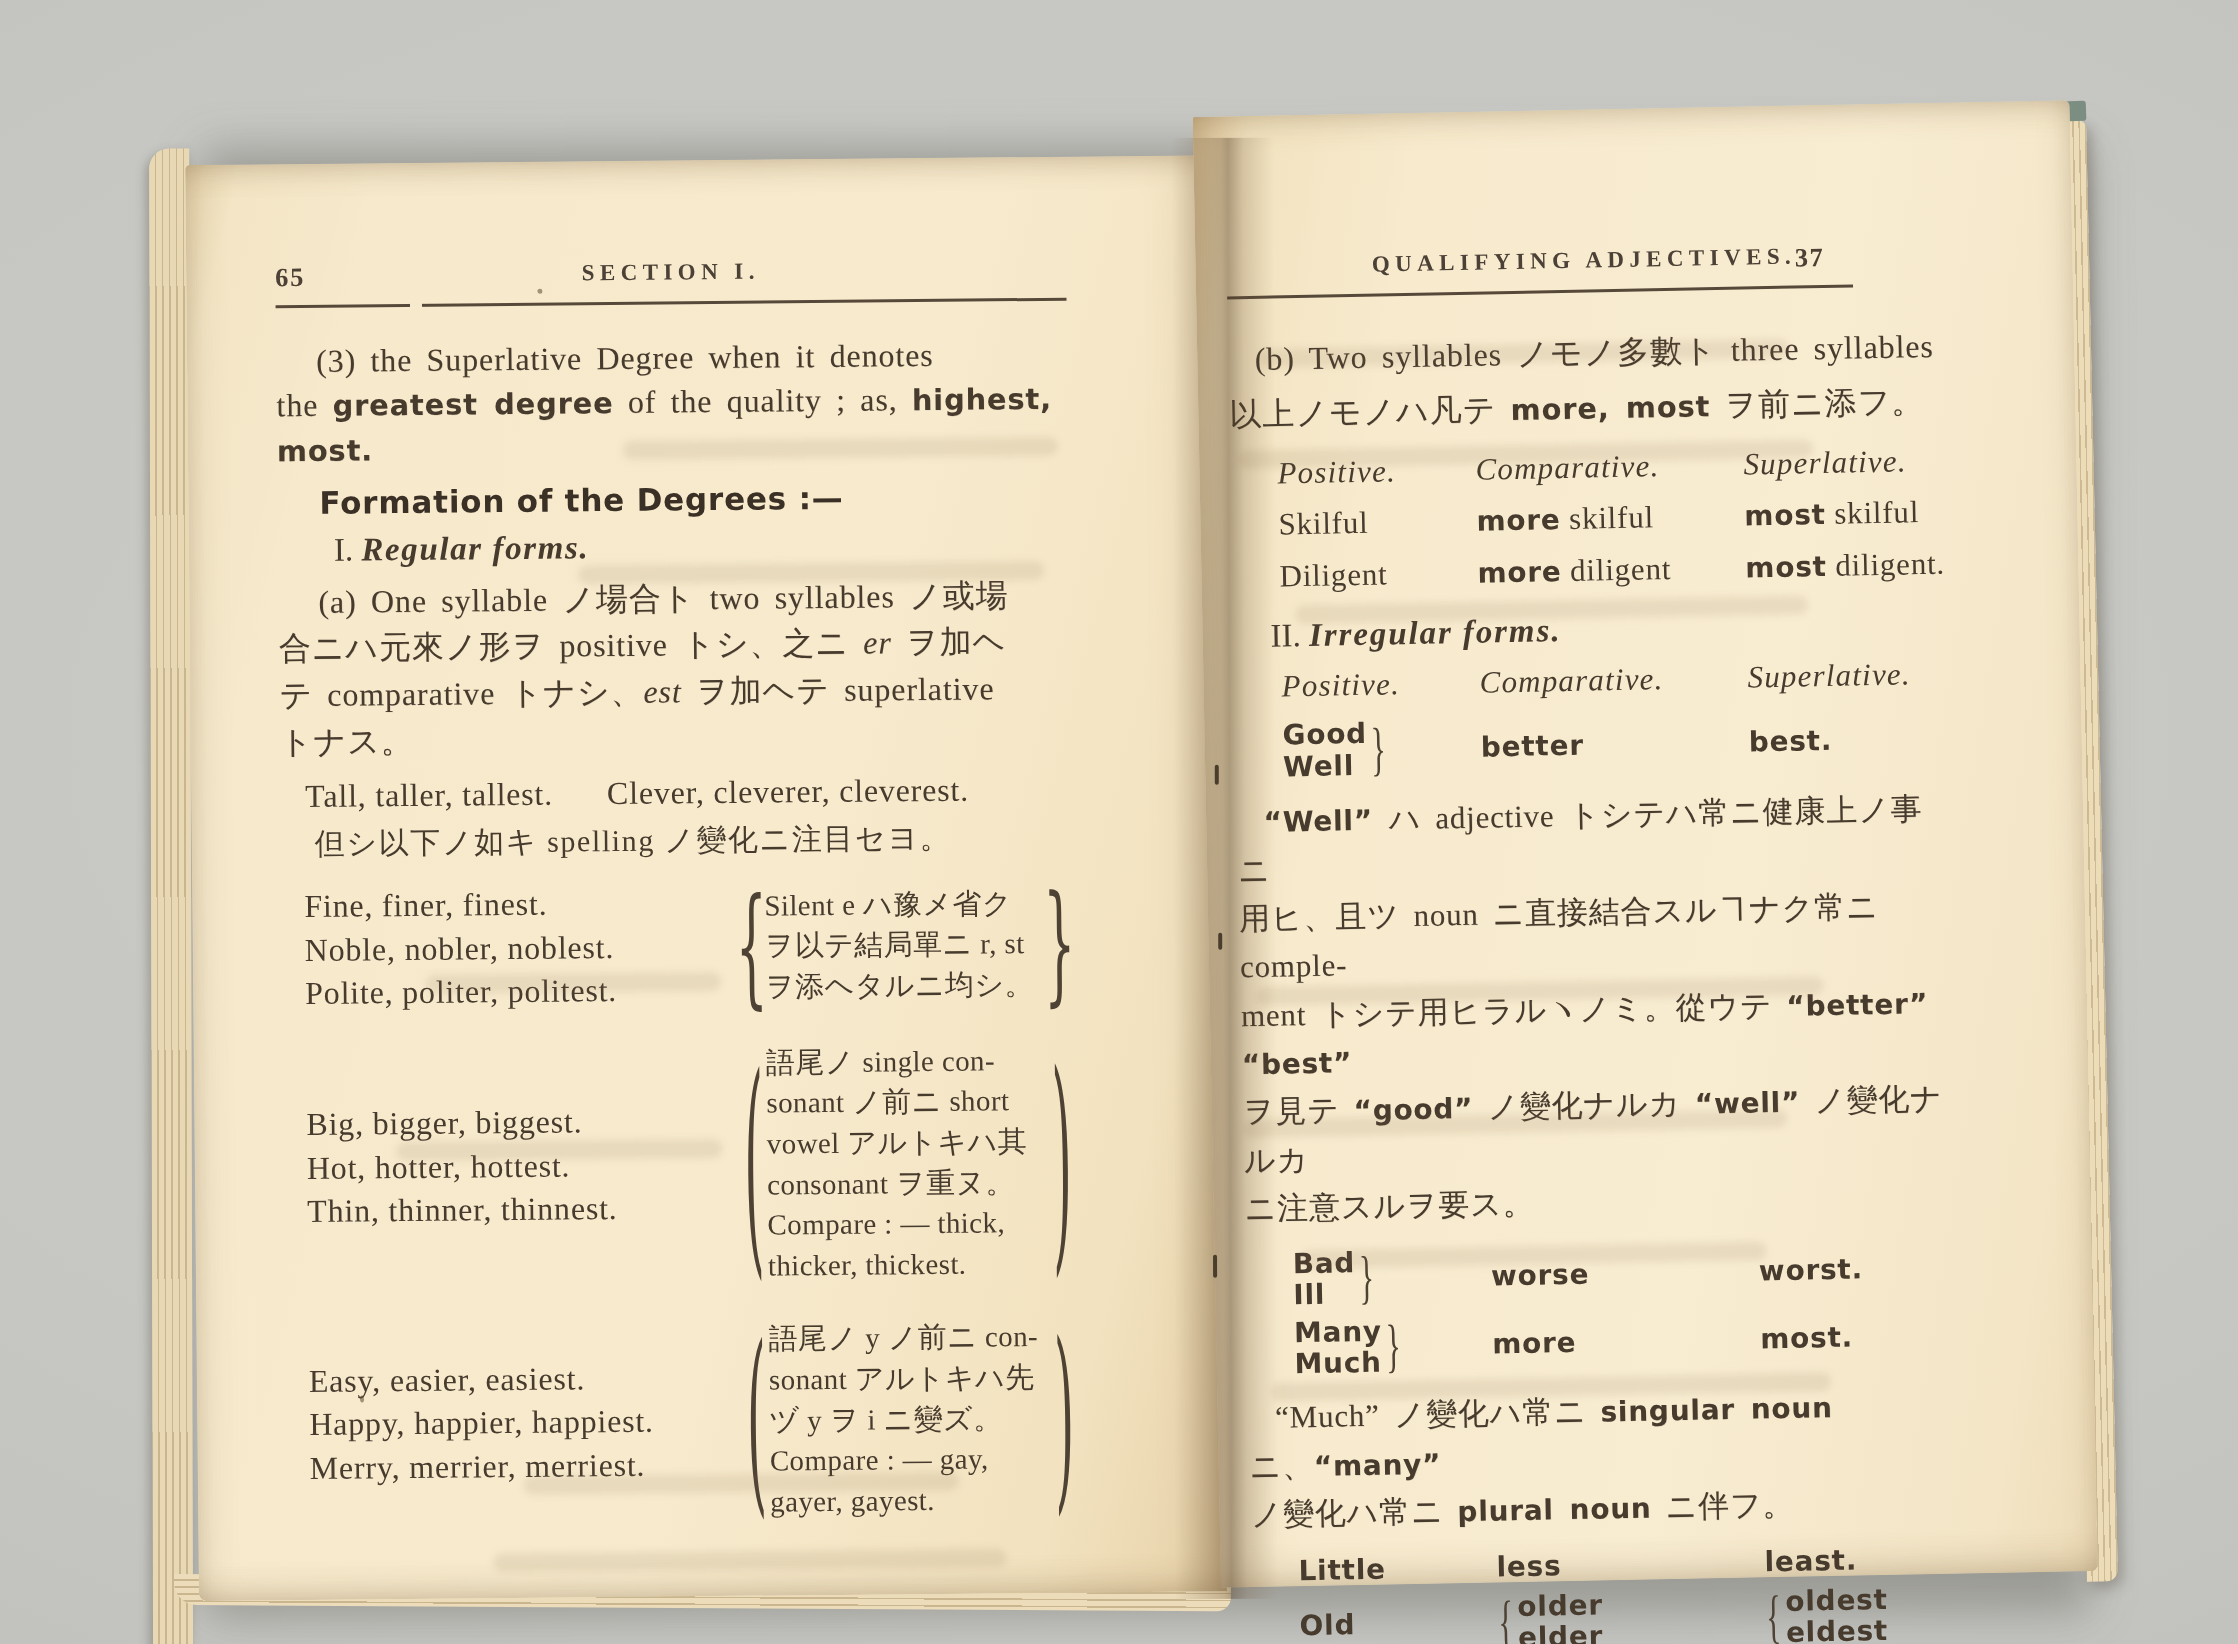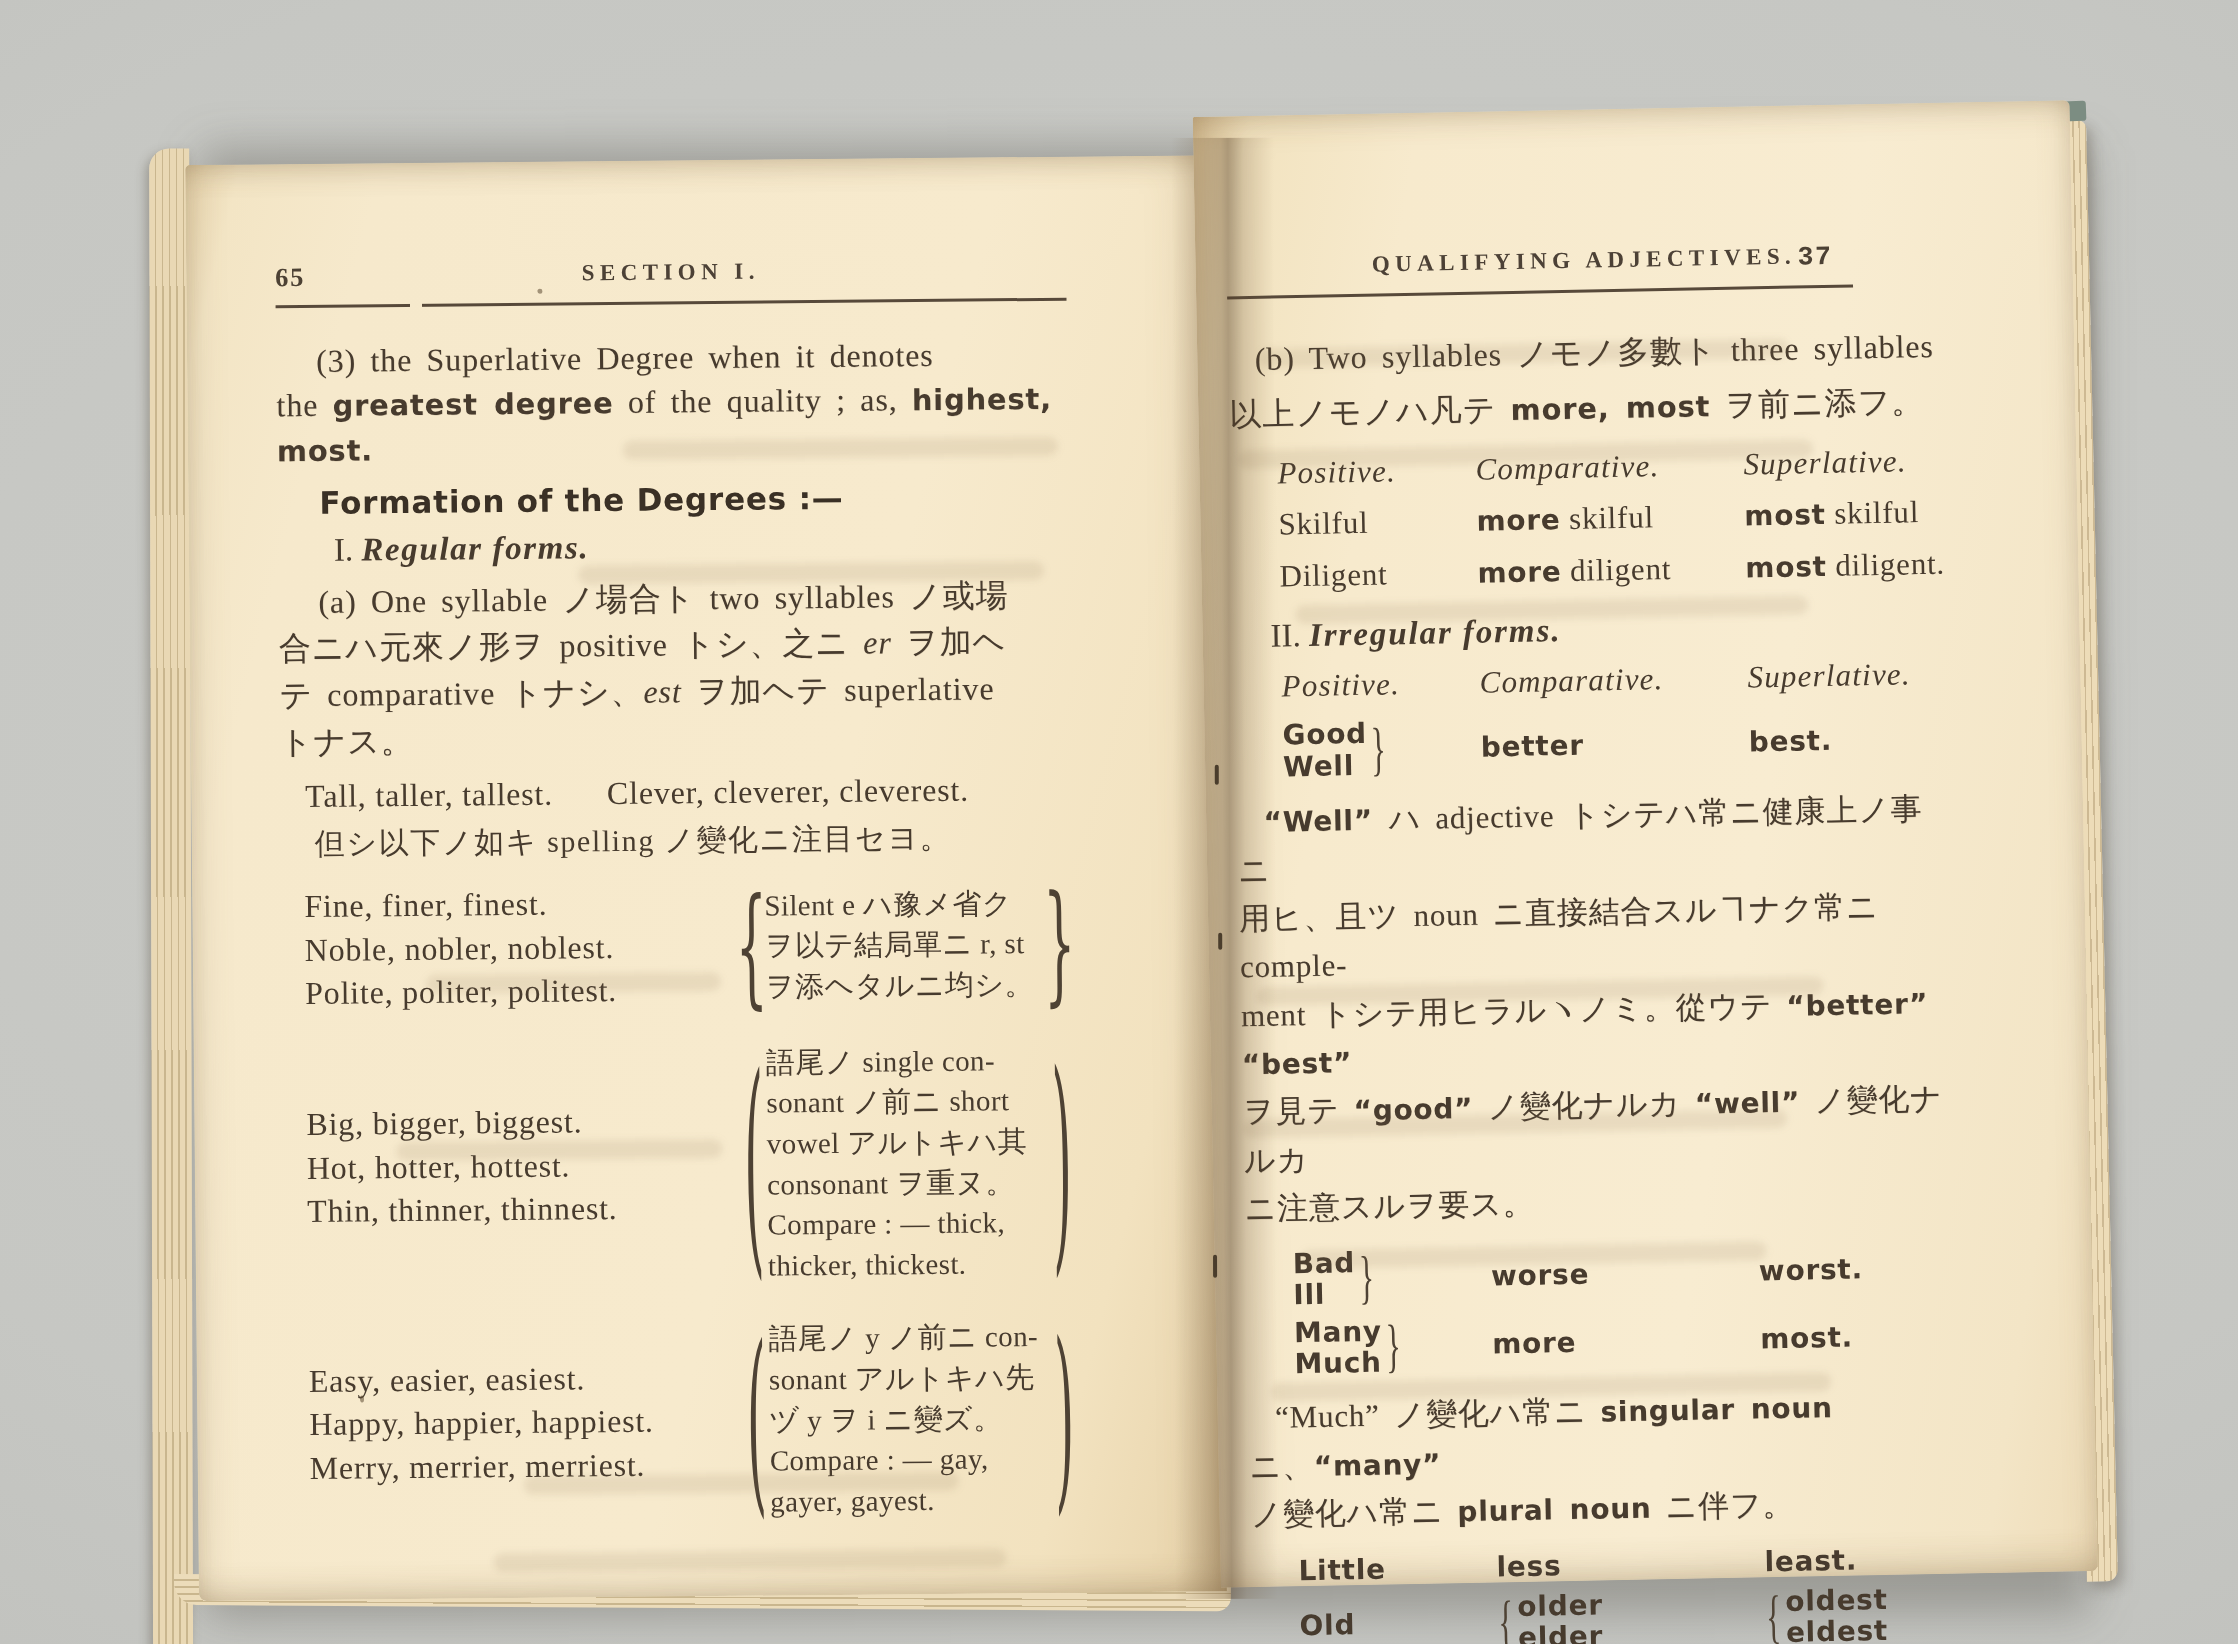--- a/index.html
+++ b/index.html
@@ -34,21 +34,21 @@
     box-shadow:inset 39px 0 62px -31px rgba(115,85,45,.40), inset 0 20px 31px -20px rgba(120,95,60,.28), inset 0 -26.4px 39px -25px rgba(120,95,60,.30), inset -20px 0 34px -22px rgba(130,105,70,.26);}
   .gutter{position:absolute;left:986px;top:23px;width:103px;height:1461px;pointer-events:none;
     background:linear-gradient(90deg,rgba(100,75,45,0) 0%,rgba(100,75,45,.30) 48%,rgba(80,58,34,.38) 55%,rgba(100,75,45,.18) 70%,rgba(100,75,45,0) 100%);}
   .stitch{position:absolute;width:3.9px;background:#4a3d2c;border-radius:2.3px;}
   
   .col{position:relative;}
   .running-head{position:relative;height:36px;}
   .pageno{position:absolute;left:0;top:4.7px;font-size:26.4px;font-weight:700;letter-spacing:1.6px;color:#4c4134;}
   .head-title{position:absolute;left:0;right:0;text-align:center;top:6.2px;font-size:23px;letter-spacing:5.4px;
     font-weight:600;color:#4c4136;}
-  .pageno-r{position:absolute;right:109px;left:auto;font-family:Liberation Mono, monospace;}
+  .pageno-r{position:absolute;right:117px;left:auto;}
   .rule{height:2.3px;background:#57493a;margin-top:12.4px;}
   .rule-left{background:linear-gradient(90deg,#57493a 0 134px,transparent 134px 146px,#57493a 146px 100%);}
   .rule-right{width:626px;}
   p{margin:0;}
   .para{font-size:32px;line-height:1.40;letter-spacing:0.9px;word-spacing:5.4px;
     text-shadow:0.4px 0.4px 0 rgba(70,50,30,.18);}
   .cjk{line-height:1.46;}
   .ind{text-indent:40px;}
   .ind-s{text-indent:26.4px;}
   b.g, .g{font-family:"DejaVu Sans","Liberation Sans",sans-serif;font-weight:700;font-size:.90em;color:#39302            4;}

